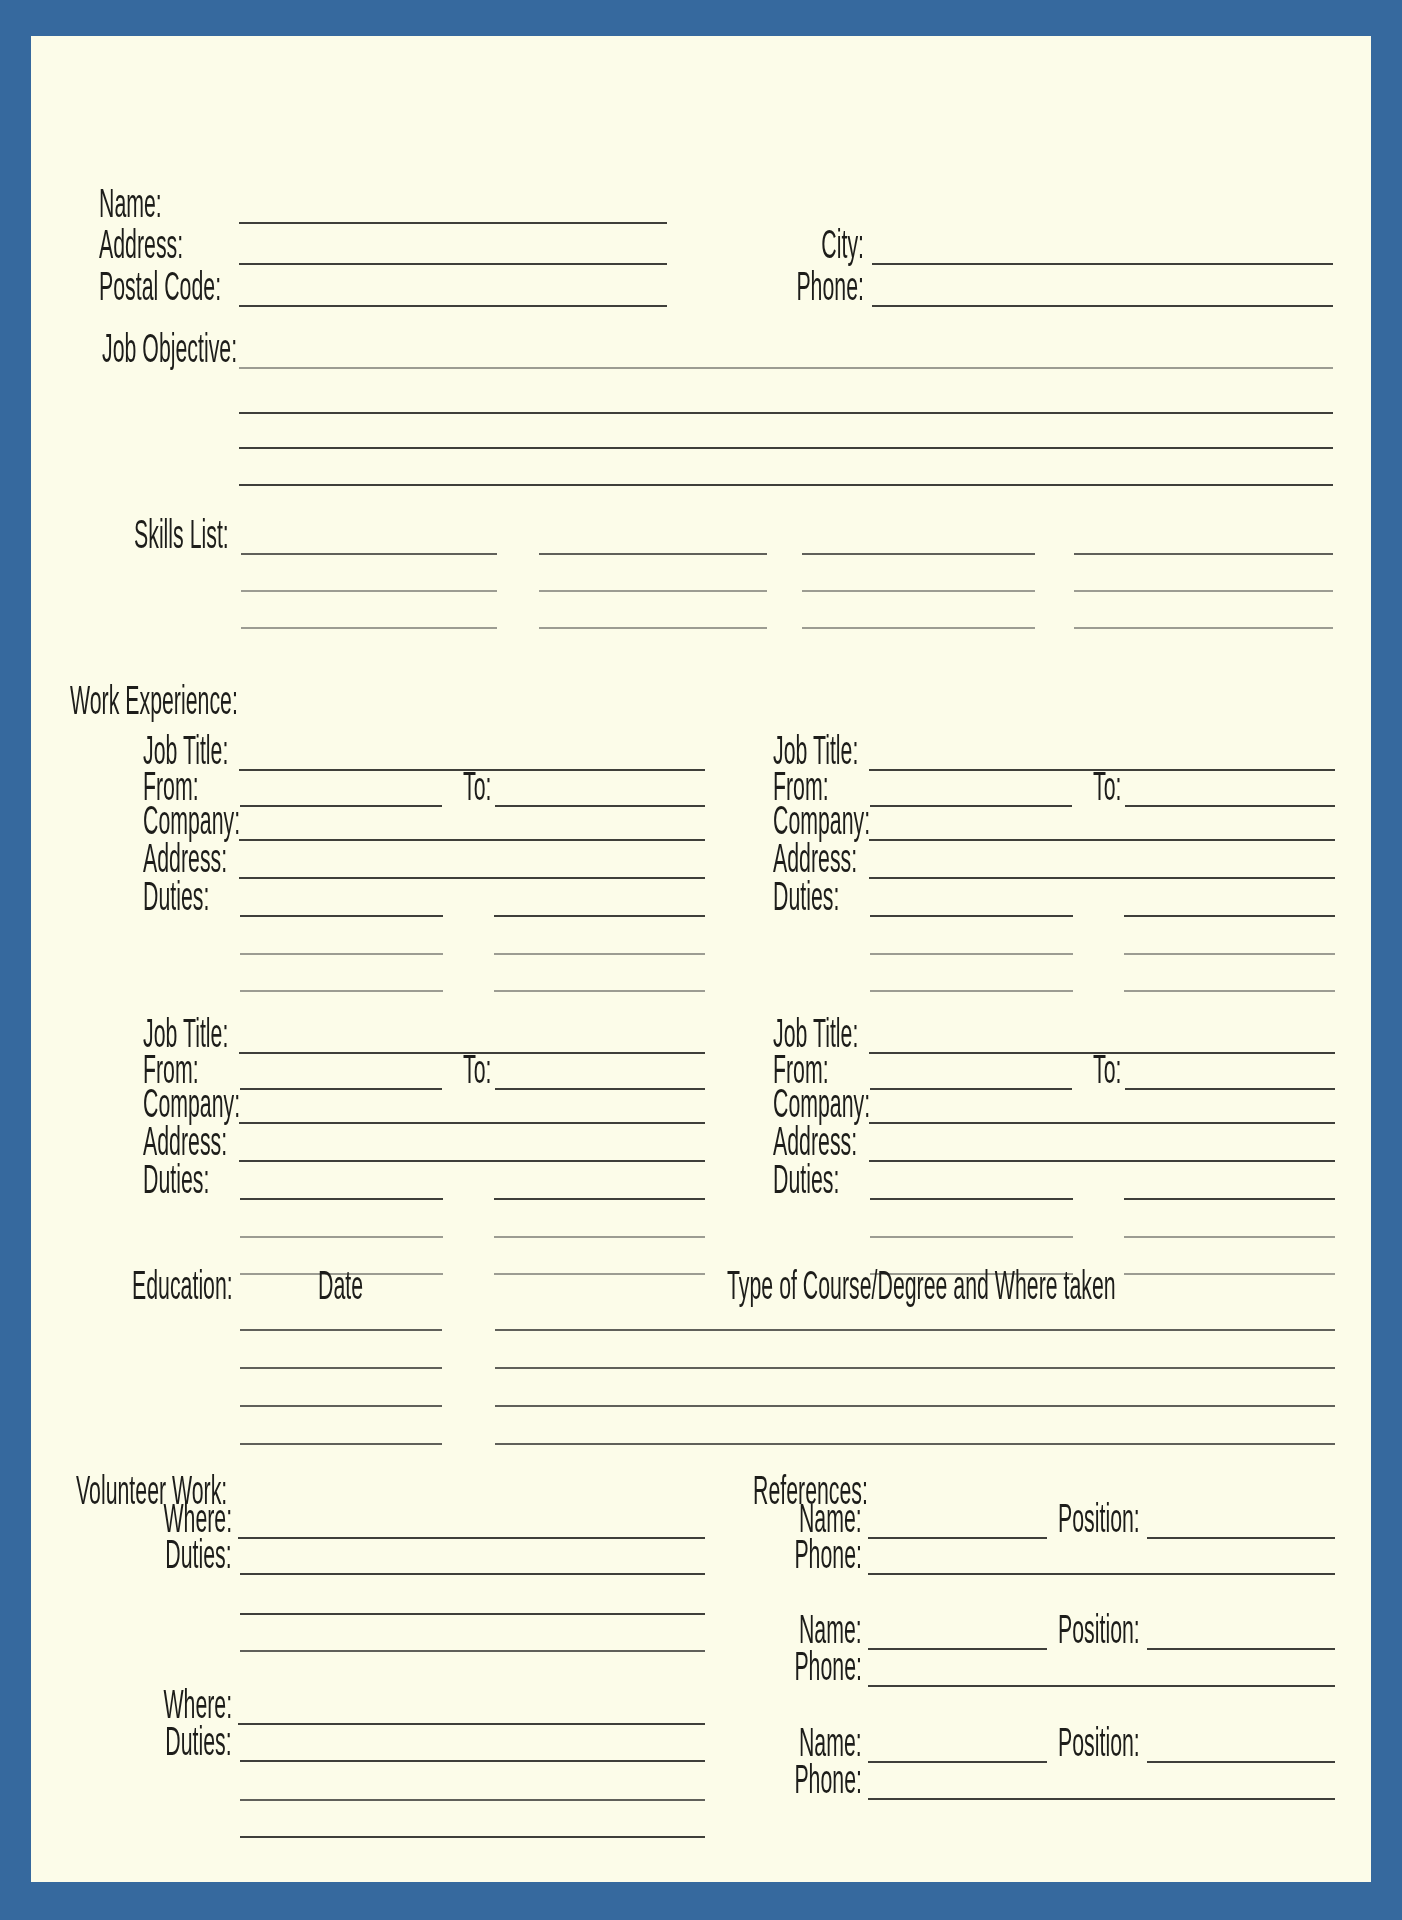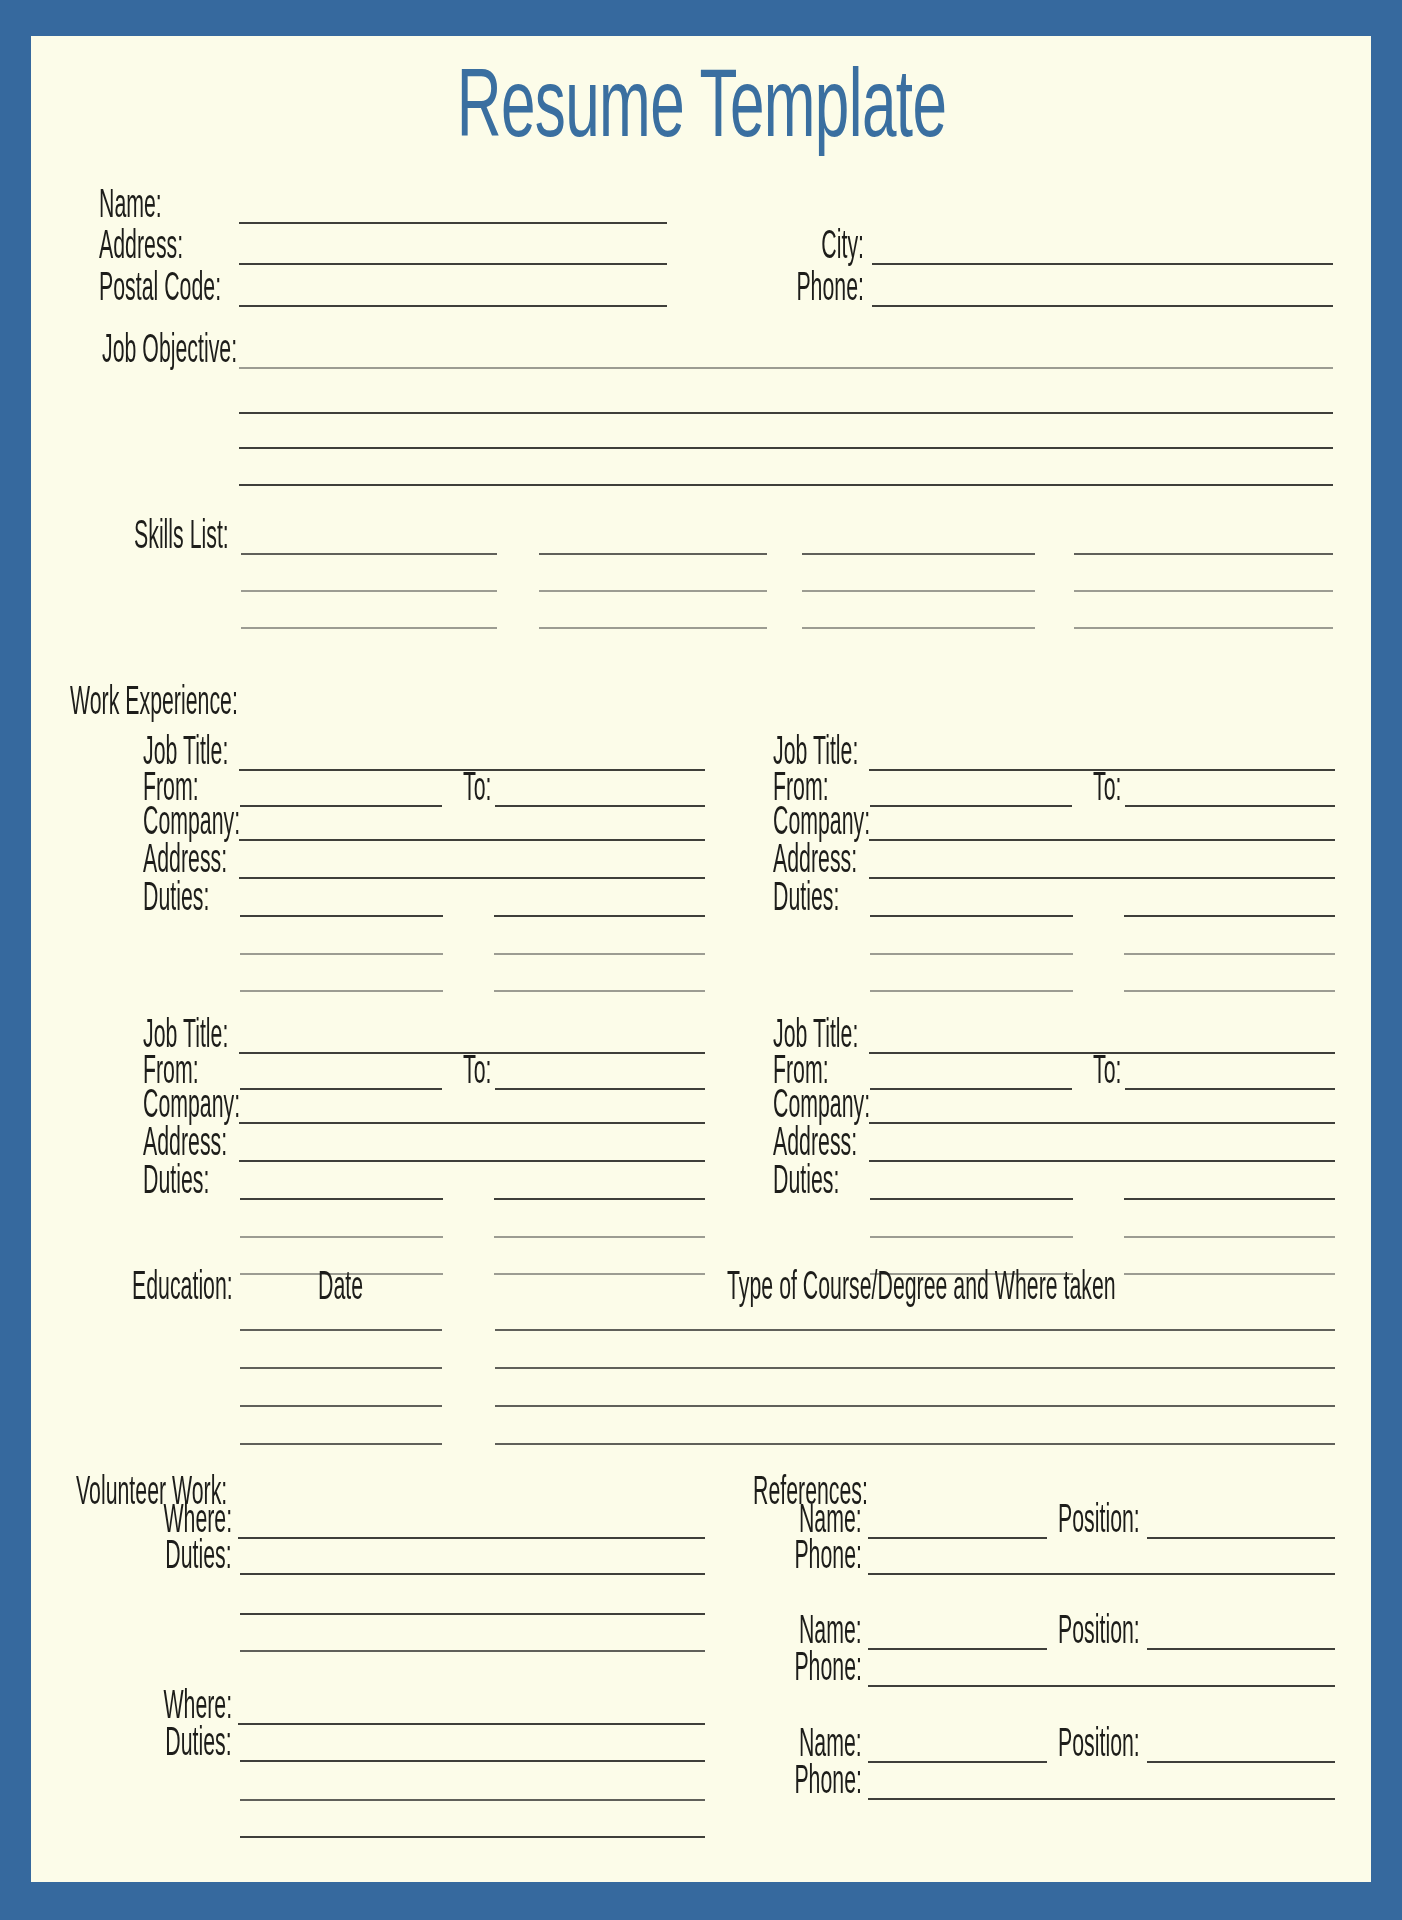--- a/index.html
+++ b/index.html
@@ -17,23 +17,20 @@
   .ln.g{background:var(--line_gray,#9C9C92);}
   .jb{position:absolute;width:564px;height:226px;margin-top:40px;}
   .jb .lbl{left:0;}
 </style>
 </head>
 <body>
 
 <div class="canvas">
   <div class="page">
 
-    <div class="title-wrap">
-      <span>Resume Template</span>
-    </div>
 
     <div class="lbl" style="left:68px;top:143px">Name:</div>
     <div class="ln" style="left:208px;top:186px;width:428px"></div>
     <div class="lbl" style="left:68px;top:184px">Address:</div>
     <div class="ln" style="left:208px;top:227px;width:428px"></div>
     <div class="lbl ra" style="right:507px;top:184px">City:</div>
     <div class="ln" style="left:841px;top:227px;width:461px"></div>
     <div class="lbl" style="left:68px;top:226px">Postal Code:</div>
     <div class="ln" style="left:208px;top:269px;width:428px"></div>
     <div class="lbl ra" style="right:507px;top:226px">Phone:</div>

